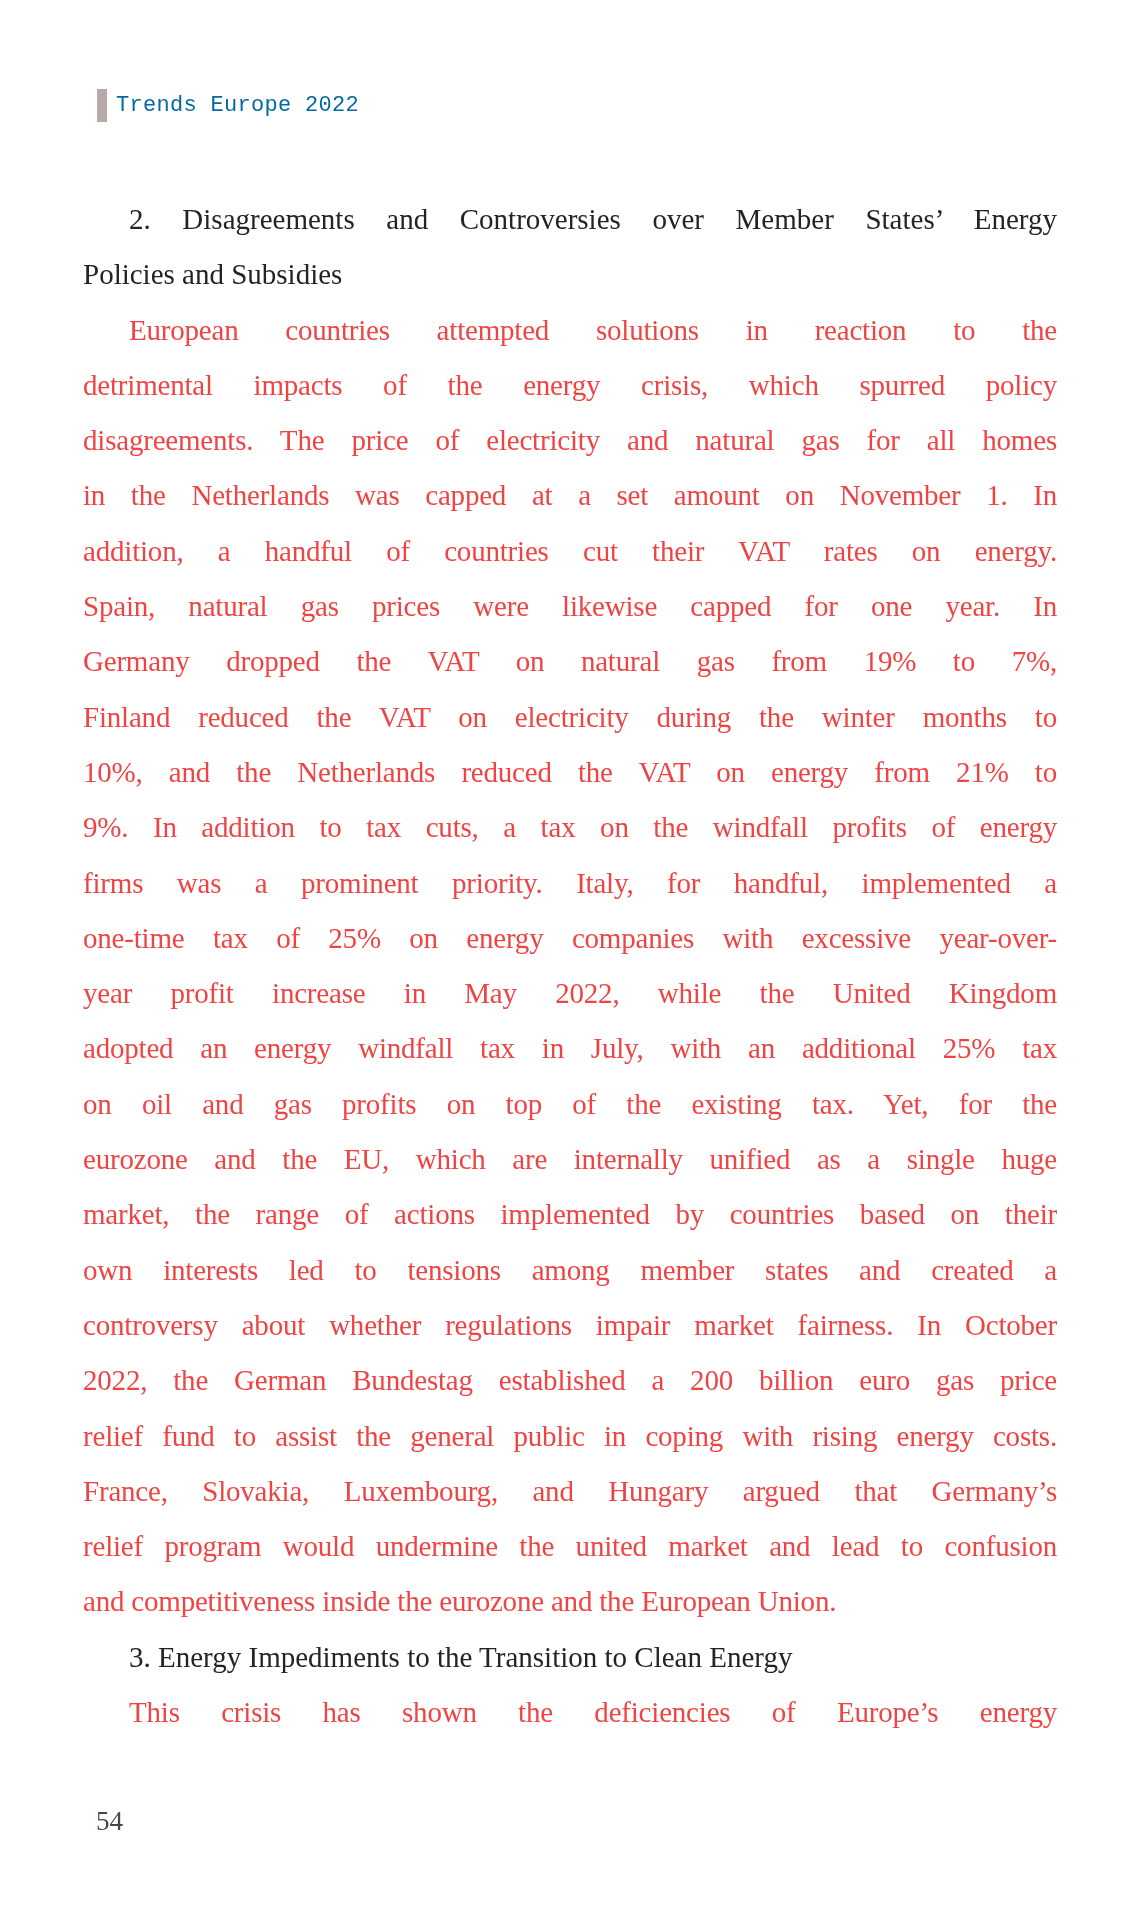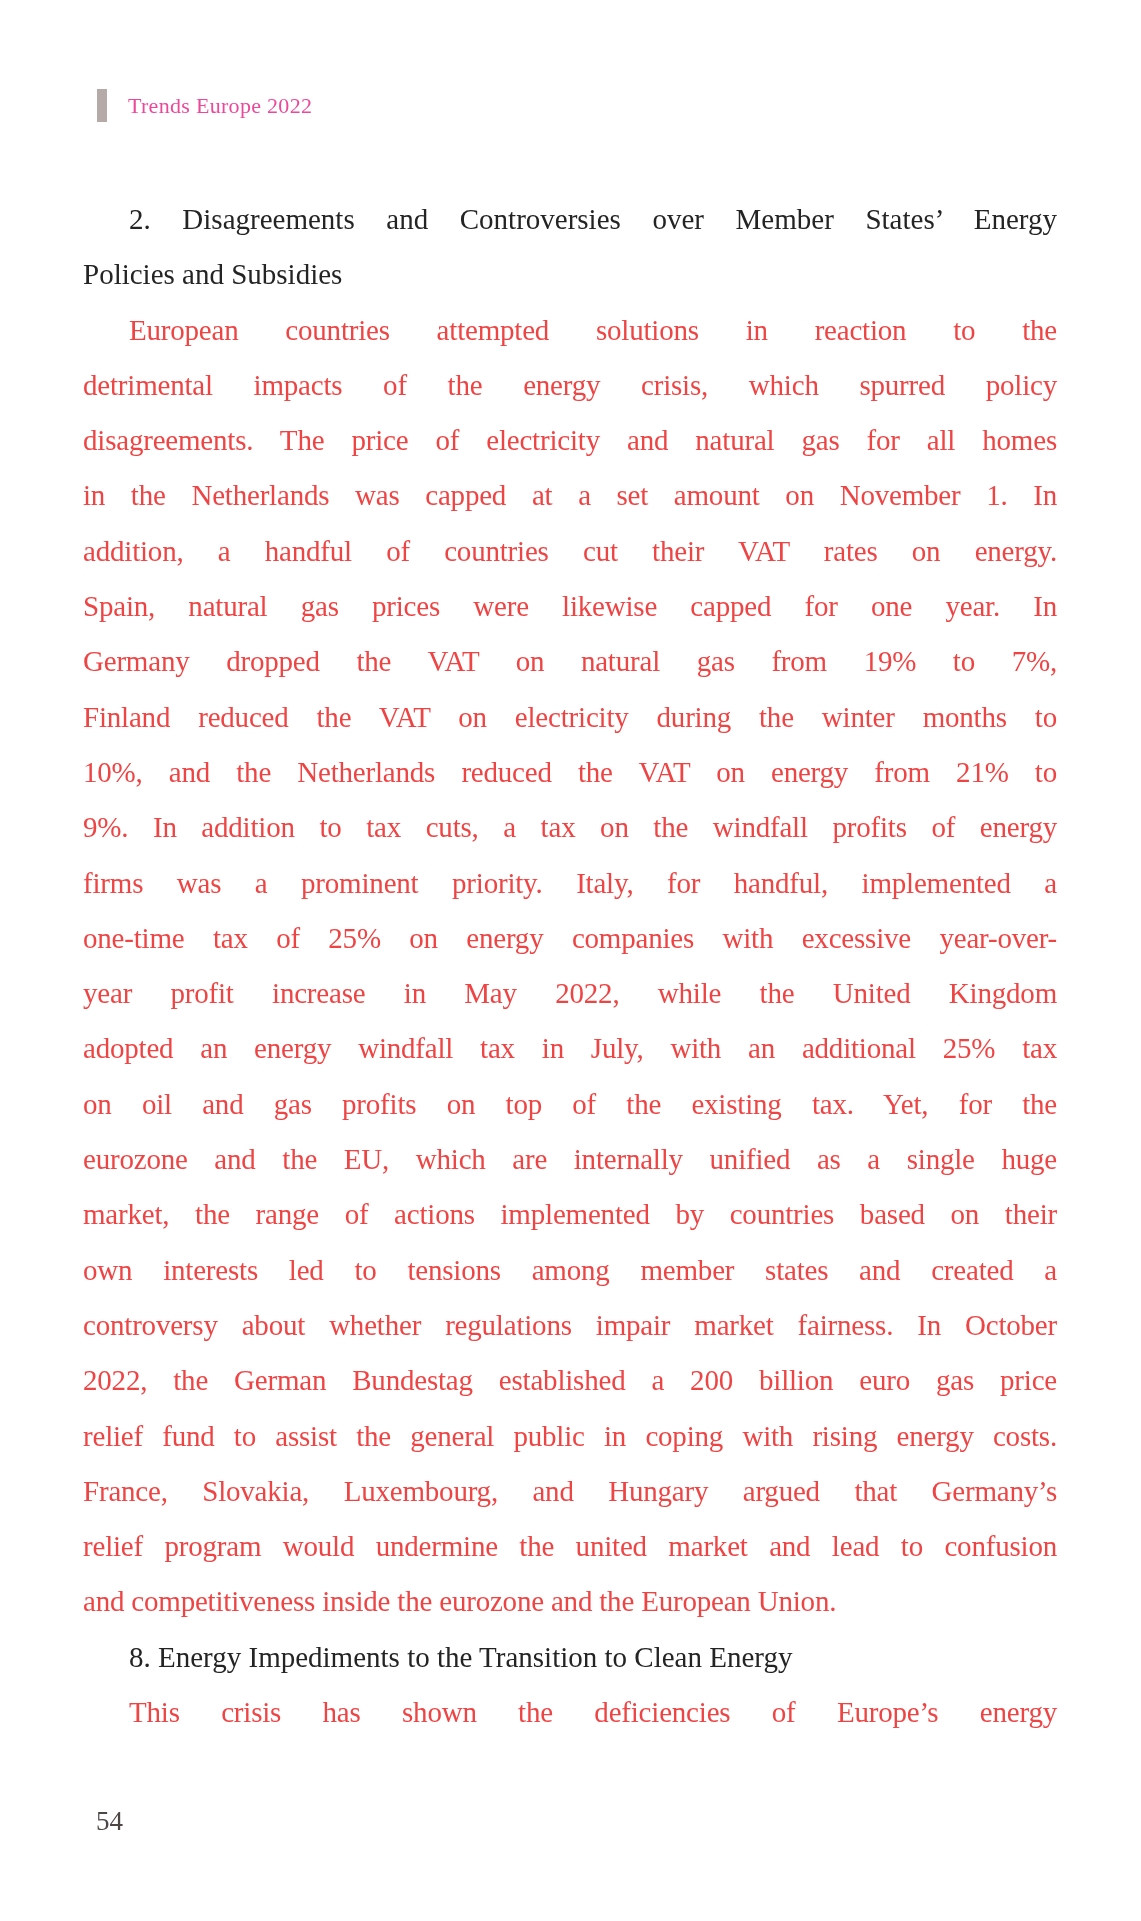--- a/index.html
+++ b/index.html
@@ -19,26 +19,26 @@
   .accent-bar {
     position: absolute;
     left: 97px;
     top: 89px;
     width: 10px;
     height: 33px;
     background: #b5aaa7;
   }
   .header-title {
     position: absolute;
-    left: 128px;
+    left: 116px;
     top: 92px;
-    font-family: Liberation Serif, serif;
+    font-family: Liberation Mono, monospace;
     font-size: 22px;
     line-height: 28px;
-    color: #ec4899;
+    color: #0369a1;
     letter-spacing: 0.3px;
   }
   
   .text-block {
     position: absolute;
     left: 83px;
     top: 192px;
     width: 974px;
   }
   .ln {
@@ -98,19 +98,19 @@
     <div class="ln j">eurozone and the EU, which are internally unified as a single huge</div>
     <div class="ln j">market, the range of actions implemented by countries based on their</div>
     <div class="ln j">own interests led to tensions among member states and created a</div>
     <div class="ln j">controversy about whether regulations impair market fairness. In October</div>
     <div class="ln j">2022, the German Bundestag established a 200 billion euro gas price</div>
     <div class="ln j">relief fund to assist the general public in coping with rising energy costs.</div>
     <div class="ln j">France, Slovakia, Luxembourg, and Hungary argued that Germany’s</div>
     <div class="ln j">relief program would undermine the united market and lead to confusion</div>
     <div class="ln">and competitiveness inside the eurozone and the European Union.</div>
 
-    <div class="ln sans ind">8. Energy Impediments to the Transition to Clean Energy</div>
+    <div class="ln sans ind">3. Energy Impediments to the Transition to Clean Energy</div>
     <div class="ln ind j">This crisis has shown the deficiencies of Europe’s energy</div>
   </div>
 
   <div class="page-number">54</div>
 
 </div>
 
 </body></html>

